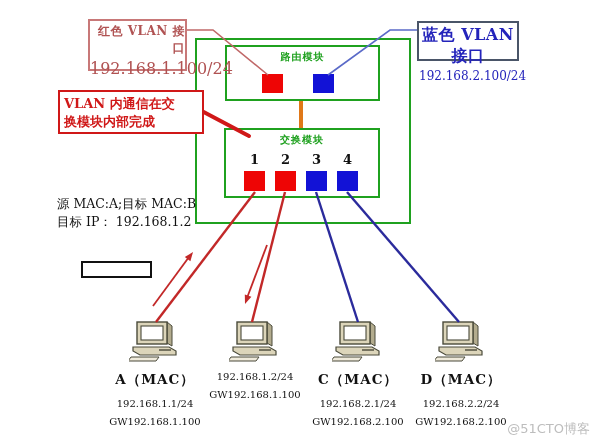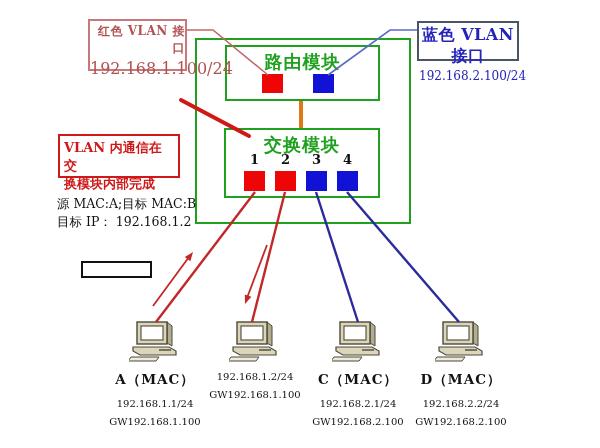--- a/index.html
+++ b/index.html
@@ -2,21 +2,21 @@
 <html style="--green-box: #1fa11f; --red-fill: #ee0505; --blue-fill: #1212d6; --red-cable: #c22828; --blue-cable: #2b2b9c; --orange-link: #e07818; --note-red: #d01818; --label-red: #b05252; --red-label-border: #c87878; --label-blue: #2424bb; --blue-label-border: #4a5568; --red-connector: #c06868; --blue-connector: #5a6ac8; --watermark: #bdbdbd;"><head>
 <meta charset="utf-8">
 <style>
   html,body{margin:0;padding:0;background:#ffffff;}
   #stage{
     position:relative;width:600px;height:448px;background:#ffffff;overflow:hidden;
     font-family:"DejaVu Serif","Liberation Serif",serif;
   }
   
   .gbox{position:absolute;border:2px solid var(--green-box);box-sizing:border-box;background:transparent;}
-  .module-title{color:var(--green-box);font-weight:bold;font-size:18px;text-align:center;margin-top:3px;letter-spacing:1px;}
+  .module-title{color:var(--green-box);font-weight:bold;font-size:10px;text-align:center;margin-top:3px;letter-spacing:1px;}
   .sq{position:absolute;box-sizing:border-box;}
   .sq.red{background:var(--red-fill);}
   .sq.blue{background:var(--blue-fill);}
   .pnum{position:absolute;top:152px;width:21px;text-align:center;font-weight:bold;font-size:13px;color:#111;}
   
   .label-box{position:absolute;background:#ffffff;box-sizing:border-box;text-align:center;z-index:10;}
   #red-vlan-box{border:2px solid var(--red-label-border);color:var(--label-red);padding-top:2px;}
   #red-vlan-box .l1{font-size:12px;font-weight:bold;letter-spacing:.5px;}
   #red-vlan-box .l2{font-size:16px;margin-top:2px;}
   #blue-vlan-box{border:2px solid var(--blue-label-border);color:var(--label-blue);padding-top:2px;}
@@ -88,21 +88,21 @@
   <div id="red-vlan-box" class="label-box" style="left:88px;top:19px;width:99px;height:52px;text-align:right;">
     <div class="l1">红色 VLAN 接口</div>
     <div class="l2">192.168.1.100/24</div>
   </div>
 
   <div id="blue-vlan-box" class="label-box" style="left:417px;top:21px;width:102px;height:40px;">
     <div class="l1">蓝色 VLAN 接口</div>
     <div class="l2">192.168.2.100/24</div>
   </div>
 
-  <div id="vlan-note-box" class="label-box" style="left:58px;top:90px;width:122px;height:44px;margin-top:44px;">
+  <div id="vlan-note-box" class="label-box" style="left:58px;top:90px;width:146px;height:44px;">
     <div>VLAN 内通信在交</div>
     <div>换模块内部完成</div>
   </div>
 
   <div id="packet-info" style="left:57px;top:195px;">
     <div>源 MAC:A;目标 MAC:B</div>
     <div>目标 IP： 192.168.1.2</div>
   </div>
 
   <div id="packet-rect" style="left:81px;top:261px;width:71px;height:17px;"></div>
@@ -155,14 +155,15 @@
       <rect x="12" y="6" width="22" height="14" fill="#ffffff" stroke="#4a4a3a" stroke-width="1.1"></rect>
       <polygon points="4,27 40,27 47,31 47,35 11,35 4,31" fill="#dcd5ba" stroke="#4a4a3a" stroke-width="1.2"></polygon>
       <line x1="30" y1="30" x2="42" y2="30" stroke="#4a4a3a" stroke-width="1.4"></line>
       <polygon points="2,37 30,37 27,41 -1,41" fill="#efeadb" stroke="#4a4a3a" stroke-width="1"></polygon>
     </svg>
     <div class="hname">D（MAC）</div>
     <div class="hip">192.168.2.2/24</div>
     <div class="hgw">GW192.168.2.100</div>
   </div>
 
+  <div id="watermark">@51CTO博客</div>
 
 </div>
 
 </body></html>

